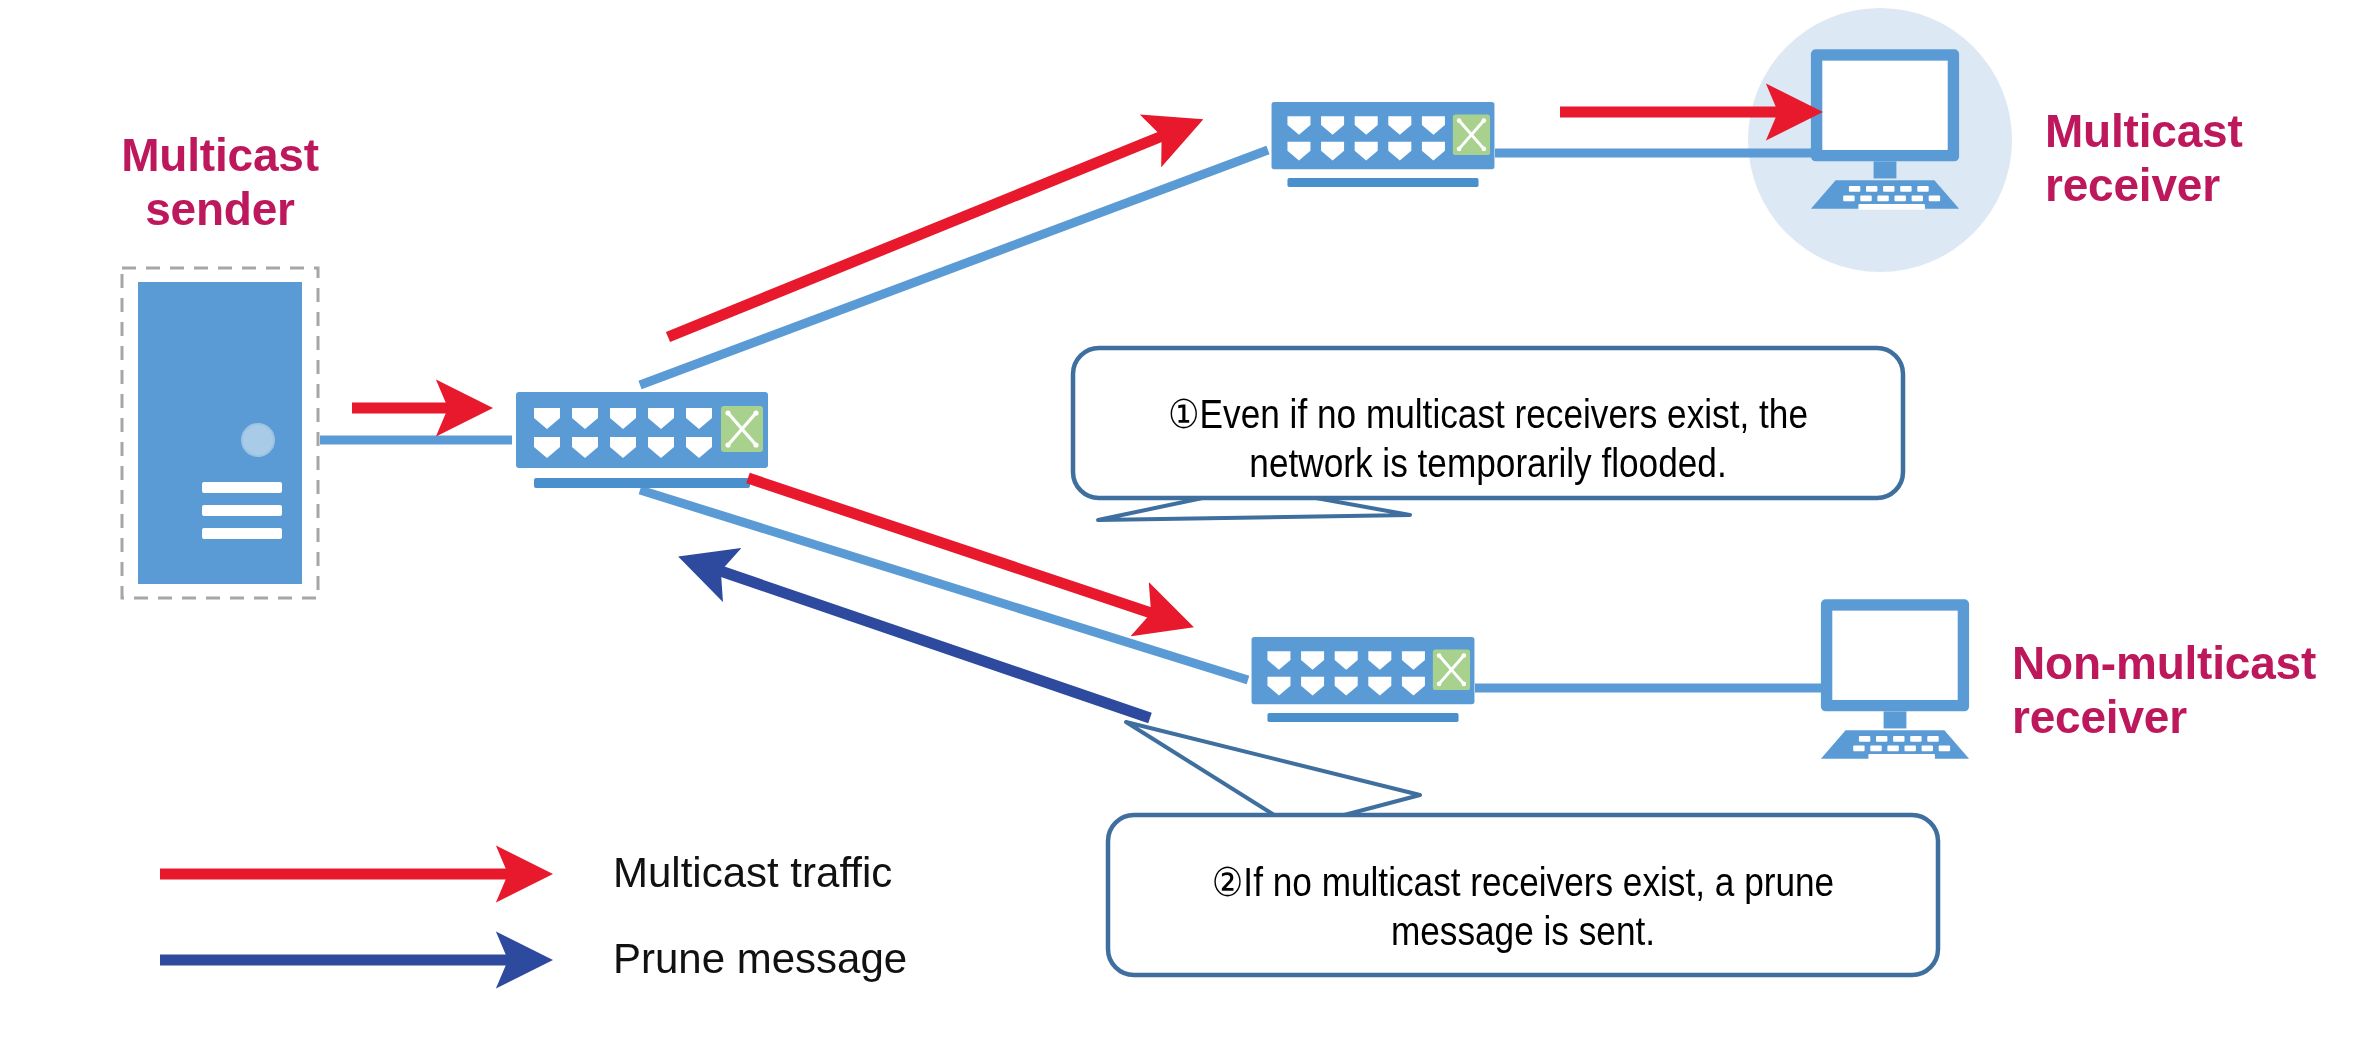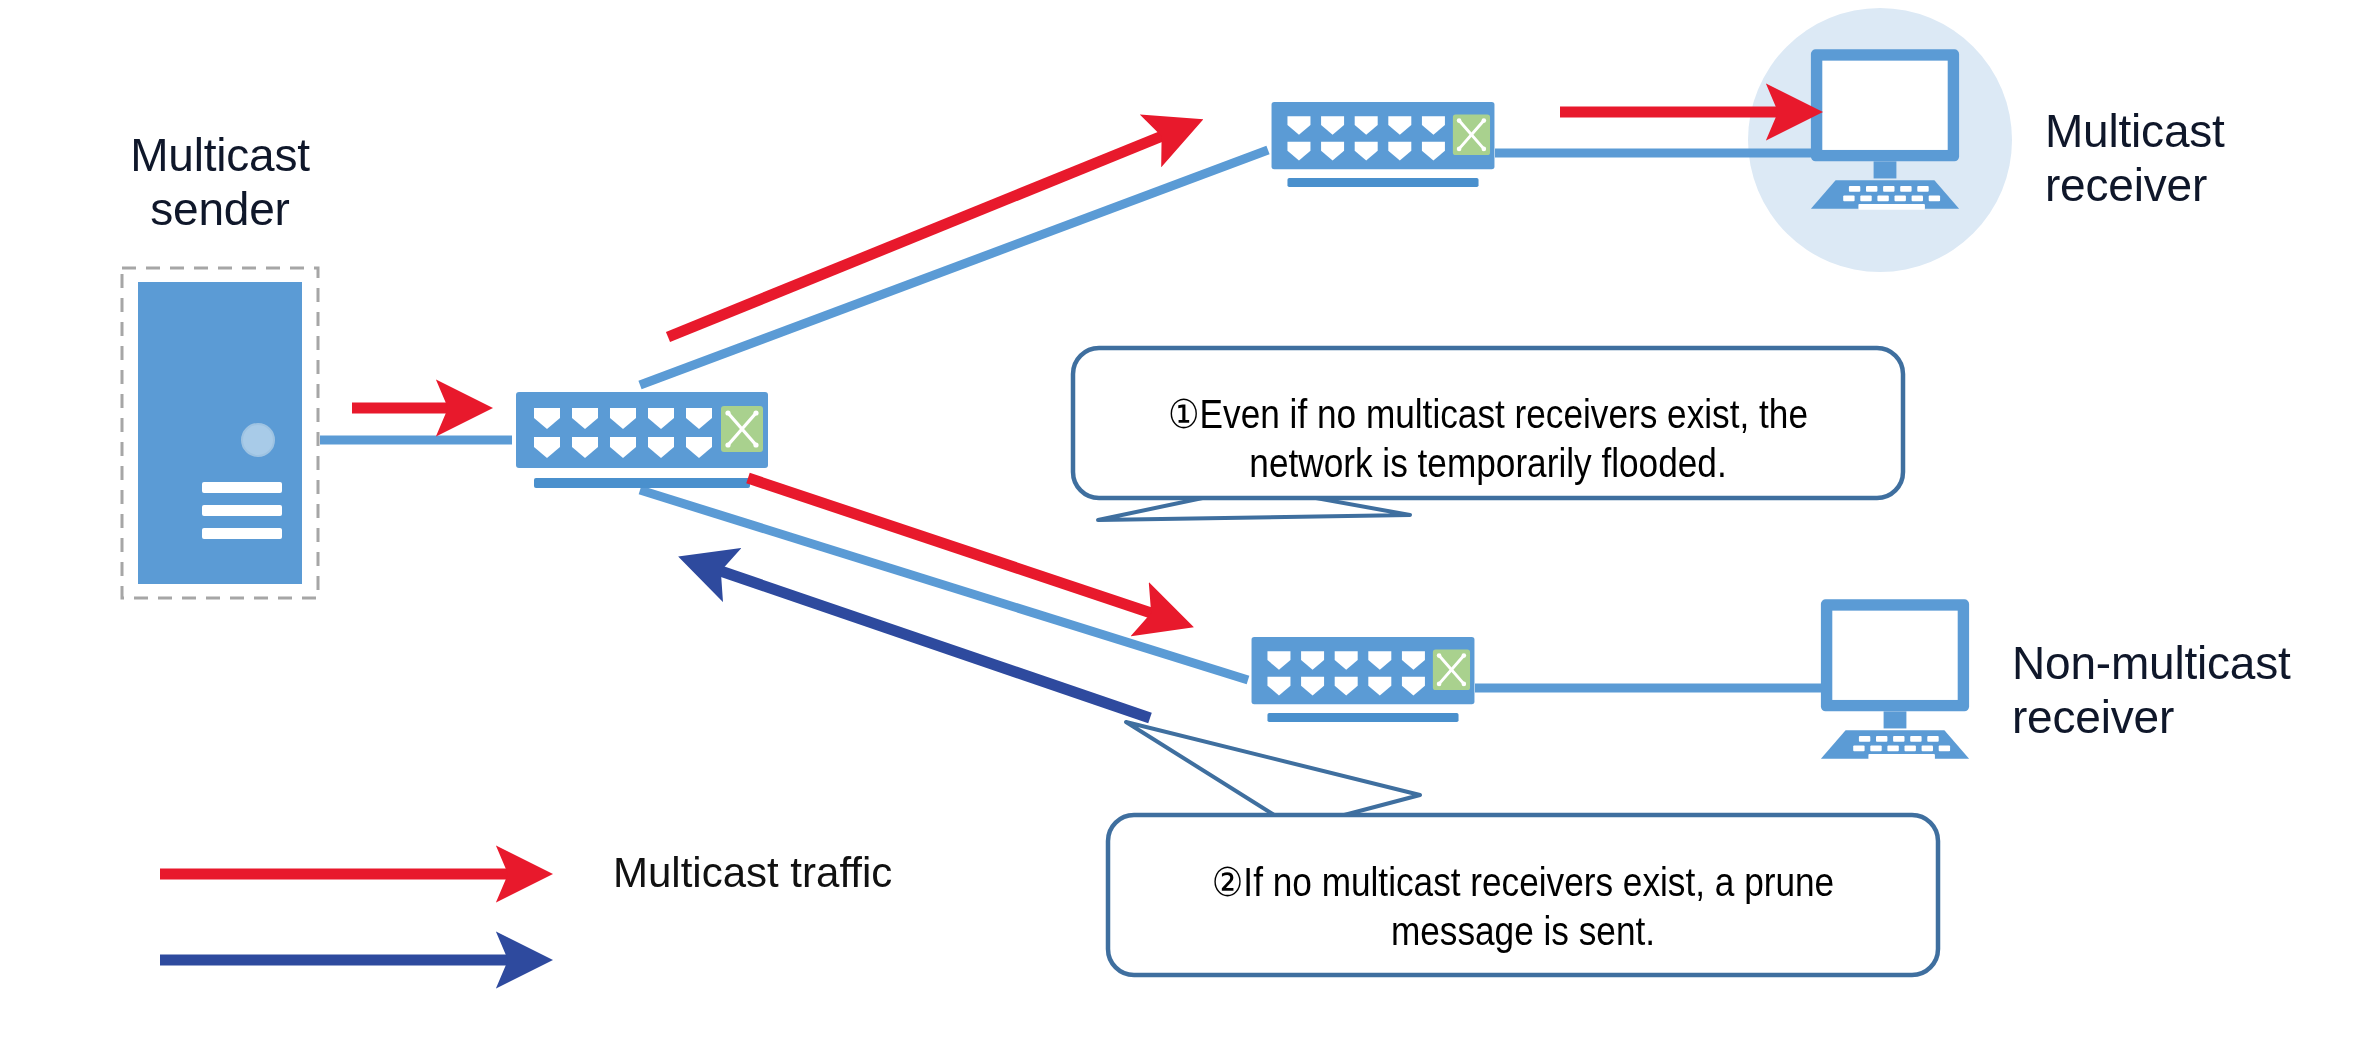--- a/index.html
+++ b/index.html
@@ -19,22 +19,22 @@
   }
   svg.layer {
     position: absolute;
     top: 0;
     left: 0;
     width: 2373px;
     height: 1048px;
   }
   .label-bold {
     position: absolute;
-    font-weight: normal;
-    color: #0f172a;
+    font-weight: bold;
+    color: #be185d;
     text-align: center;
     line-height: 1.18;
     white-space: pre-line;
     letter-spacing: -0.2px;
   }
   .legend-text {
     position: absolute;
     color: #111111;
     white-space: nowrap;
     margin-left: 43px;
@@ -195,14 +195,15 @@
 receiver</div>
 
   <div class="callout-text" style="left:1073px; top:388px; width:830px; font-size:40px;">①Even if no multicast receivers exist, the</div>
   <div class="callout-text" style="left:1073px; top:437px; width:830px; font-size:40px;">network is temporarily flooded.</div>
 
   <div class="callout-text" style="left:1108px; top:856px; width:830px; font-size:40px;">②If no multicast receivers exist, a prune</div>
   <div class="callout-text" style="left:1108px; top:905px; width:830px; font-size:40px;">message is sent.</div>
 
   <div class="legend-text" style="left:570px; top:849px; font-size:42px;">Multicast traffic</div>
 
+  <div class="legend-text" style="left:570px; top:935px; font-size:42px;">Prune message</div>
 
 </div>
 
 </body></html>

